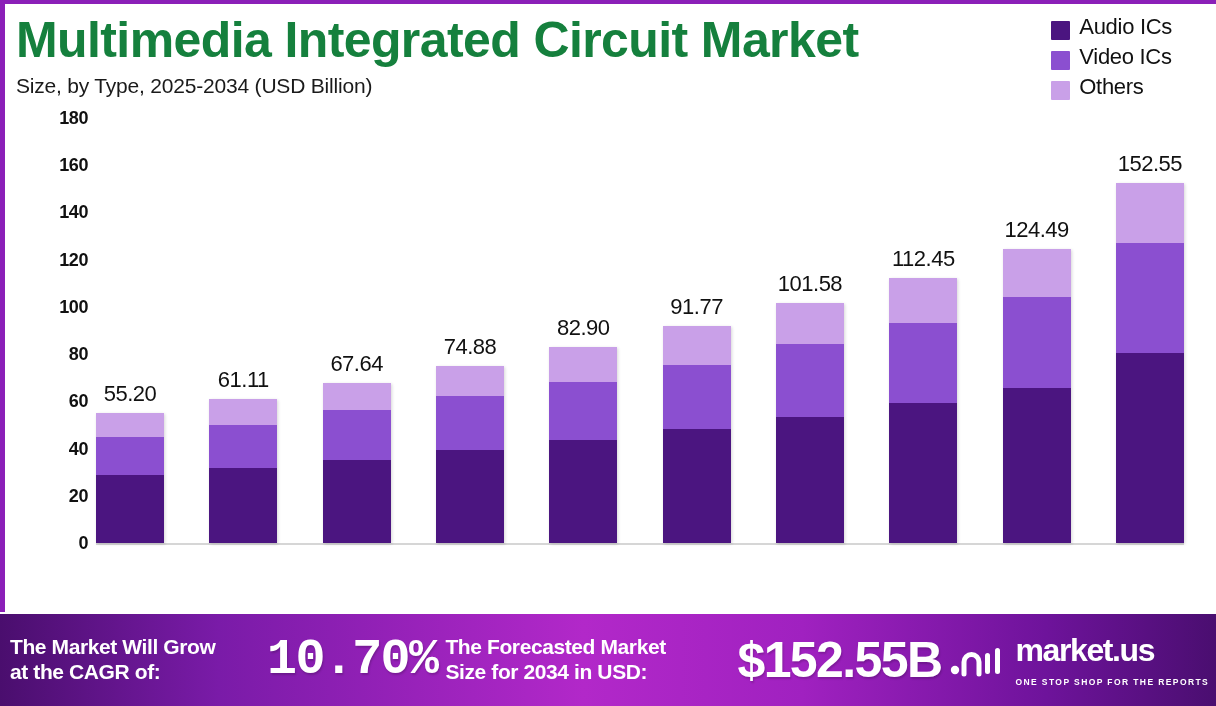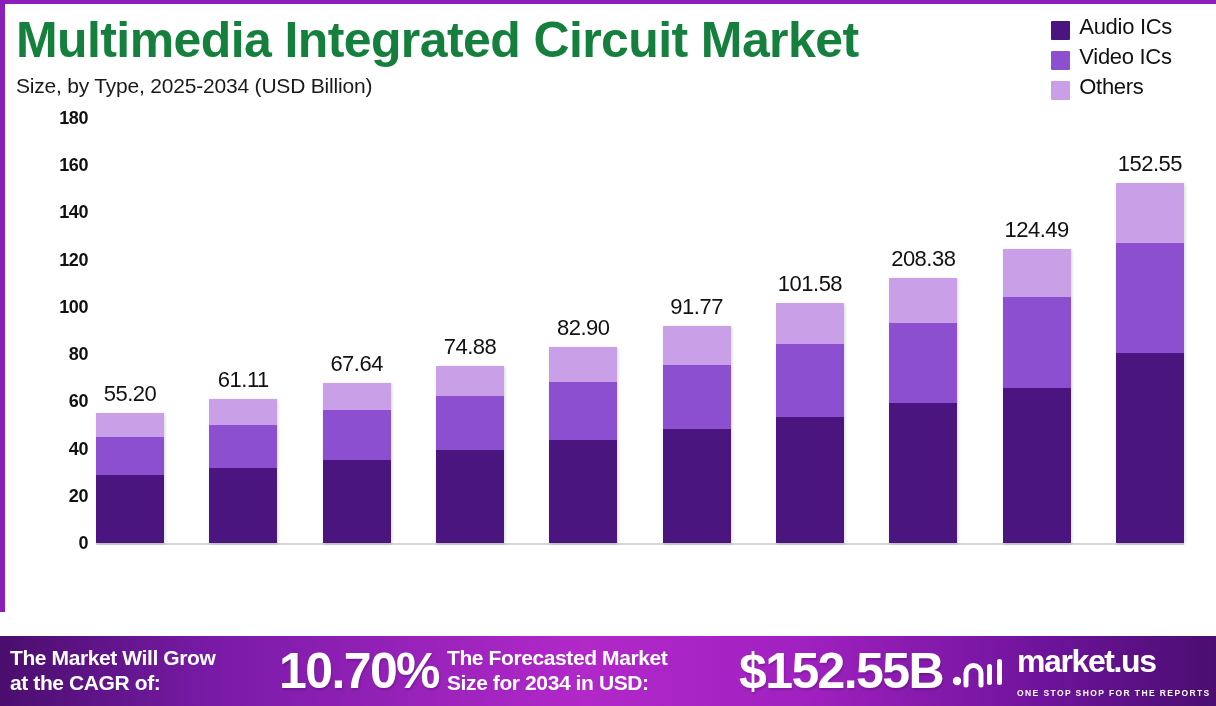--- a/index.html
+++ b/index.html
@@ -91,36 +91,36 @@
     display:flex; justify-content:space-between;
   }
   .x-tick {
     width:68px; text-align:center;
     font-size:21px; font-weight:bold; color:#111;
     letter-spacing:-0.6px;
   }
 
   
   .footer {
-    position:absolute; left:0; bottom:0; width:1216px; height:70px;
+    position:absolute; left:0; bottom:0; width:1216px; height:92px;
     background:linear-gradient(90deg,#4A0E6E 0%, #7A1BA8 18%, #B228C9 48%, #A021C0 66%, #6E139B 86%, #4A0E70 100%);
     display:flex; align-items:center;
   }
   .foot-block { display:flex; align-items:center; }
   .foot-text {
     color:#ffffff; font-size:21px; font-weight:bold;
     line-height:1.18; letter-spacing:-0.4px;
   }
   .foot-big {
     color:#ffffff; font-size:50px; font-weight:bold;
     letter-spacing:-1.6px; line-height:1;
     text-shadow:1px 2px 2px rgba(0,0,0,0.18);
   }
   .cagr-text { margin-left:10px; width:255px; }
-  .cagr-val  { margin-left:14px; }
+  .cagr-val  { margin-left:2px;font-family:Liberation Mono, monospace; }
   .fc-text   { margin-left:8px; width:290px; }
   .fc-val    { margin-left:2px; }
 
   .logo { display:flex; align-items:center; margin-left:6px; }
   .logo-mark { width:62px; height:40px; flex:0 0 62px; }
   .logo-txt { margin-left:6px; }
   .logo-name {
     color:#ffffff; font-size:32px; font-weight:bold;
     letter-spacing:-1.4px; line-height:1;
   }
@@ -227,21 +227,21 @@
             <div class="seg seg-audio" style="height: 125.847px; background: rgb(75, 21, 128);"></div>
           </div>
           <div class="bar-value" style="bottom: 245.842px;">101.58</div>
         </div>
         <div class="bar-col">
           <div class="bar-stack" style="height: 265.507px;">
             <div class="seg seg-others" style="height: 45.8056px; background: rgb(201, 160, 232);"></div>
             <div class="seg seg-video" style="height: 79.3333px; background: rgb(139, 79, 208);"></div>
             <div class="seg seg-audio" style="height: 140.486px; background: rgb(75, 21, 128);"></div>
           </div>
-          <div class="bar-value" style="bottom: 271.507px;">208.38</div>
+          <div class="bar-value" style="bottom: 271.507px;">112.45</div>
         </div>
         <div class="bar-col">
           <div class="bar-stack" style="height: 293.935px;">
             <div class="seg seg-others" style="height: 48.1667px; background: rgb(201, 160, 232);"></div>
             <div class="seg seg-video" style="height: 90.6667px; background: rgb(139, 79, 208);"></div>
             <div class="seg seg-audio" style="height: 155.125px; background: rgb(75, 21, 128);"></div>
           </div>
           <div class="bar-value" style="bottom: 299.935px;">124.49</div>
         </div>
         <div class="bar-col">

